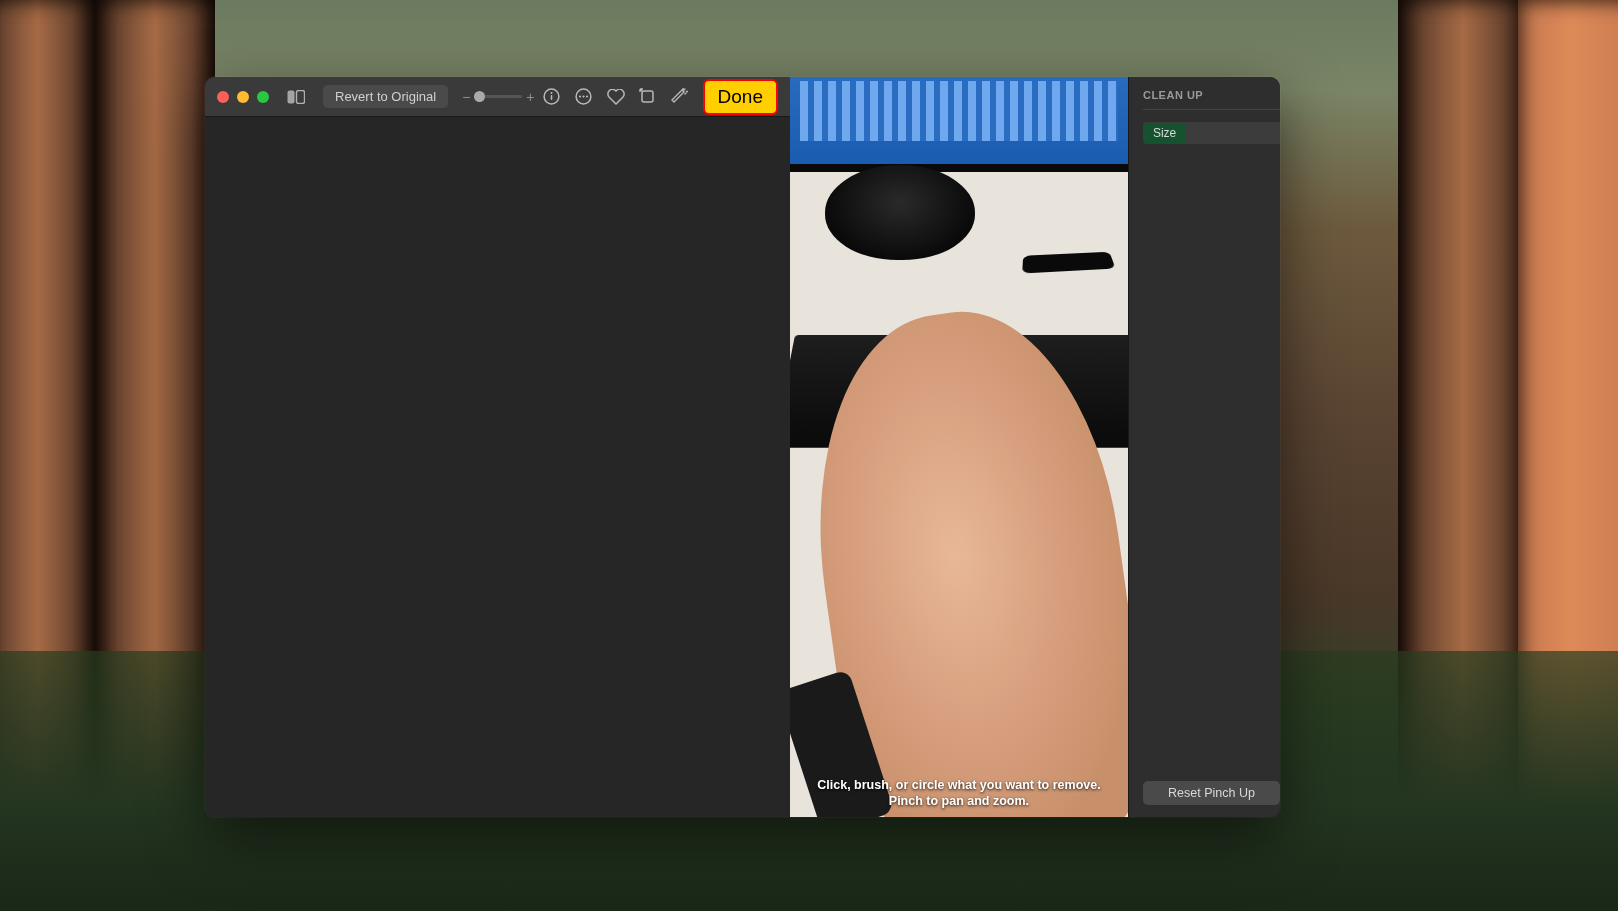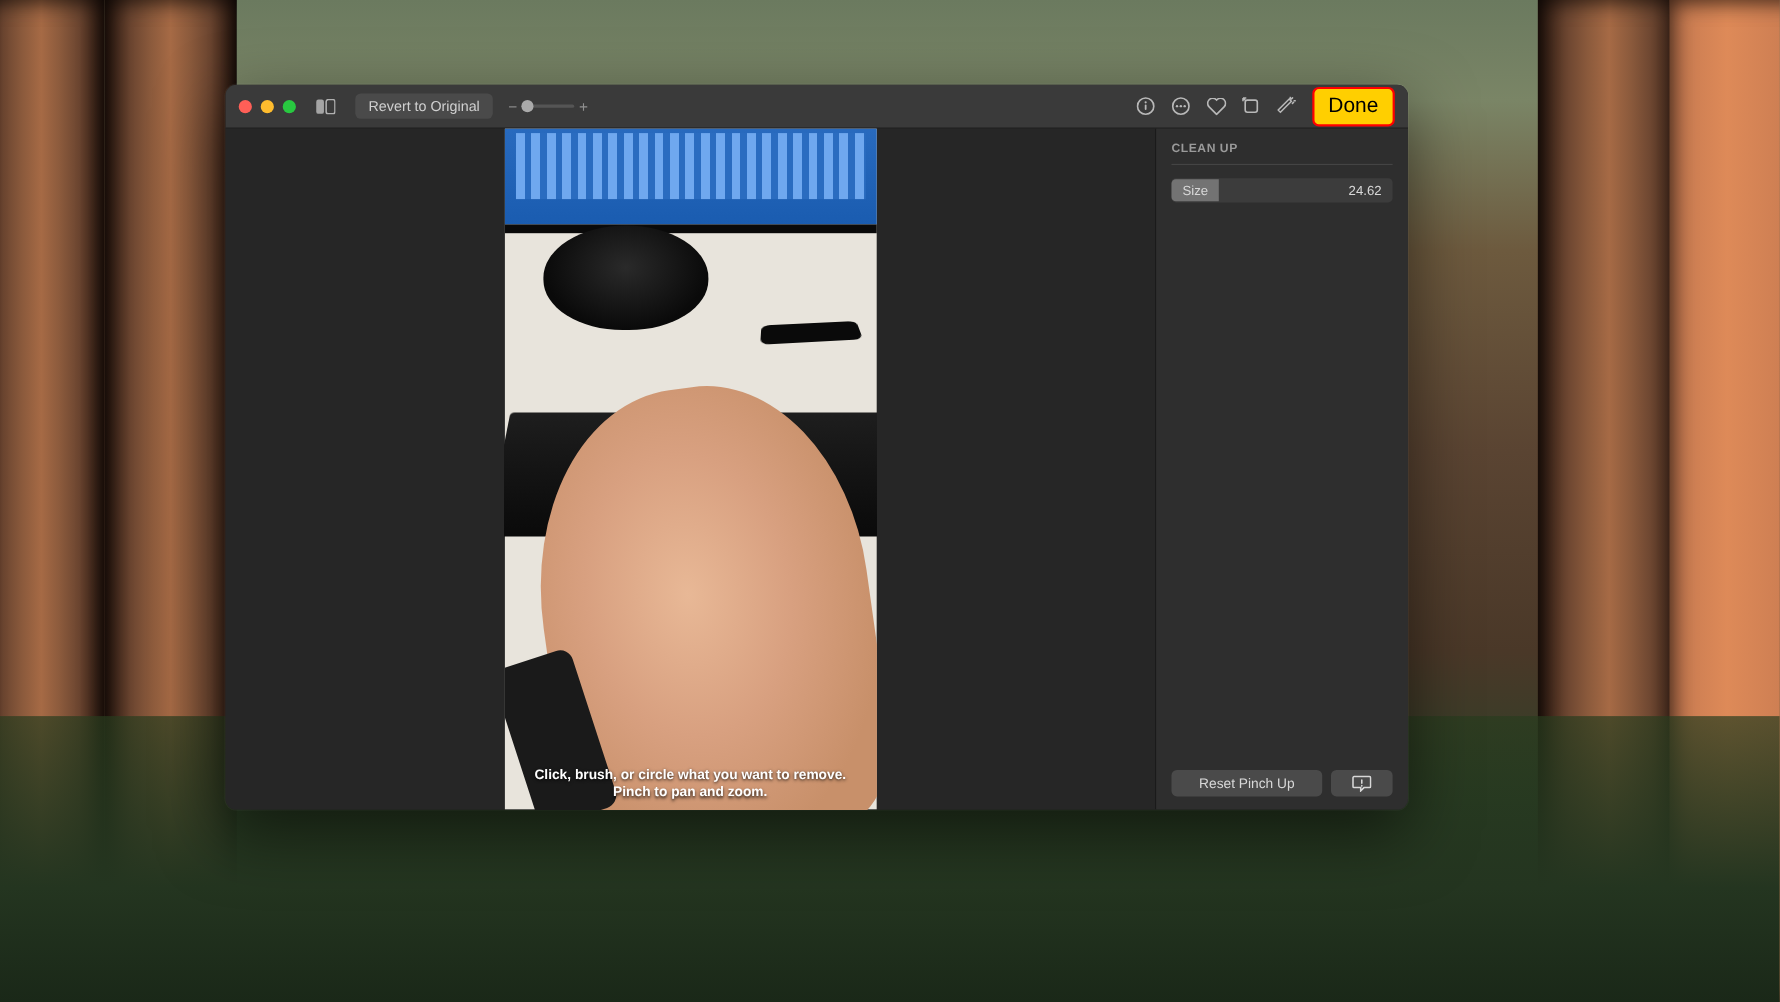--- a/index.html
+++ b/index.html
@@ -36,26 +36,26 @@
       position: absolute;
       bottom: 0; left: 0; right: 0;
       height: 260px;
       background: linear-gradient(180deg, rgba(40,60,30,0.7) 0%, #243520 60%, #1a2818 100%);
     }
     .window {
       position: absolute;
       top: 77px;
       left: 205px;
       width: 1075px;
-      height: 659px;
+      height: 740px;
       background: #262626;
       border-radius: 10px;
       box-shadow: 0 20px 60px rgba(0,0,0,0.55), 0 0 0 1px rgba(255,255,255,0.06);
       display: flex;
-      flex-direction: column;
+      flex-direction: row;
       overflow: hidden;
     }
     .titlebar {
       height: 40px;
       background: #3a3a3a;
       display: flex;
       align-items: center;
       padding: 0 12px;
       gap: 8px;
       border-bottom: 1px solid #1a1a1a;
@@ -290,21 +290,21 @@
     }
     .size-row {
       display: flex;
       align-items: center;
       background: #3c3c3c;
       border-radius: 4px;
       height: 22px;
       font-size: 12px;
     }
     .size-label {
-      background: #737373;
+      background: #14532d;
       color: #d8d8d8;
       padding: 3px 10px;
       border-radius: 4px 0 0 4px;
     }
     .size-track {
       flex: 1;
     }
     .size-value {
       color: #d8d8d8;
       padding: 0 10px;

